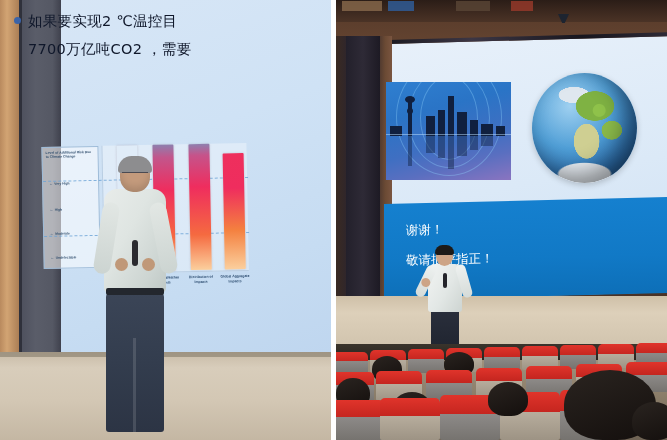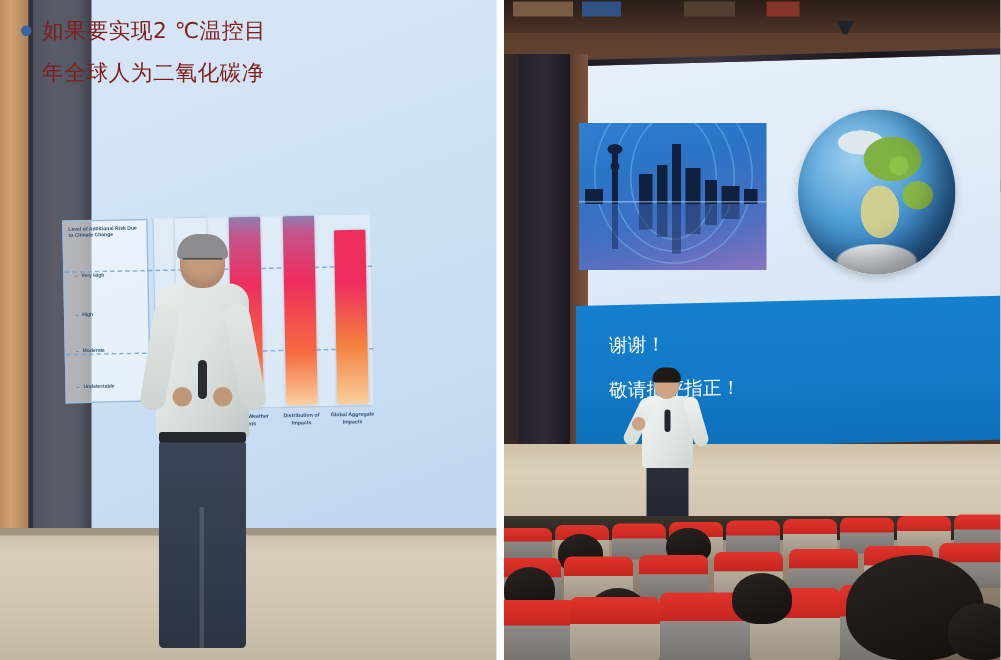--- a/index.html
+++ b/index.html
@@ -26,21 +26,21 @@
   }
   .floor-l { position:absolute; left:0; top:352px; width:331px; height:88px;
     background:linear-gradient(180deg,#c8bba7 0%,#d8cdbb 18%,#d3c7b4 55%,#c4b7a3 100%); }
   .floor-l:before{content:"";position:absolute;left:0;top:0;width:100%;height:5px;
     background:#7d7465;opacity:.55;}
 
   .slide-text { position:absolute; left:14px; top:8px; width:262px; }
   .bullet-row { display:flex; align-items:flex-start; gap:7px; margin-bottom:2px; }
   .bullet-dot { width:7px; height:7px; border-radius:50%; background:#3a63a8;
     margin-top:9px; flex:none; }
-  .stxt { font-size:14.5px; line-height:26px; color:#7f1d1d; white-space:nowrap;
+  .stxt { font-size:14.5px; line-height:26px; color:#0f172a; white-space:nowrap;
     letter-spacing:.3px; font-family:"DejaVu Sans", sans-serif; }
   .stxt.ind { margin-left:14px; }
 
   
   .chart-box { position:absolute; left:43px; top:145px; width:205px; height:165px;
     transform:rotate(-1.1deg); }
   .legend-box { position:absolute; left:0; top:0; width:57px; height:122px;
     border:1px solid #9dbbd8; background:rgba(255,255,255,.55); }
   .legend-title { font-size:3.4px; line-height:4.4px; color:#33506f; padding:3px 3px 0 3px;
     font-weight:bold; }
@@ -184,21 +184,21 @@
   <div class="photo-left">
     <div class="screen-l"></div>
     <div class="wood-strip"></div>
     <div class="wall-col"></div>
 
     <div class="slide-text">
       <div class="bullet-row">
         <span class="bullet-dot"></span>
         <span class="stxt">如果要实现2 ℃温控目</span>
       </div>
-      <div class="stxt ind">年全球人为二氧化碳净</div>
+      <div class="stxt ind">7700万亿吨CO2 ，需要</div>
     </div>
 
     <div class="chart-box">
       <div class="legend-box">
         <div class="legend-title">Level of Additional Risk Due to Climate Change</div>
         <div class="lvl" style="top:34px">Very High</div>
         <div class="lvl" style="top:60px">High</div>
         <div class="lvl" style="top:84px">Moderate</div>
         <div class="lvl" style="top:108px">Undetectable</div>
       </div>

